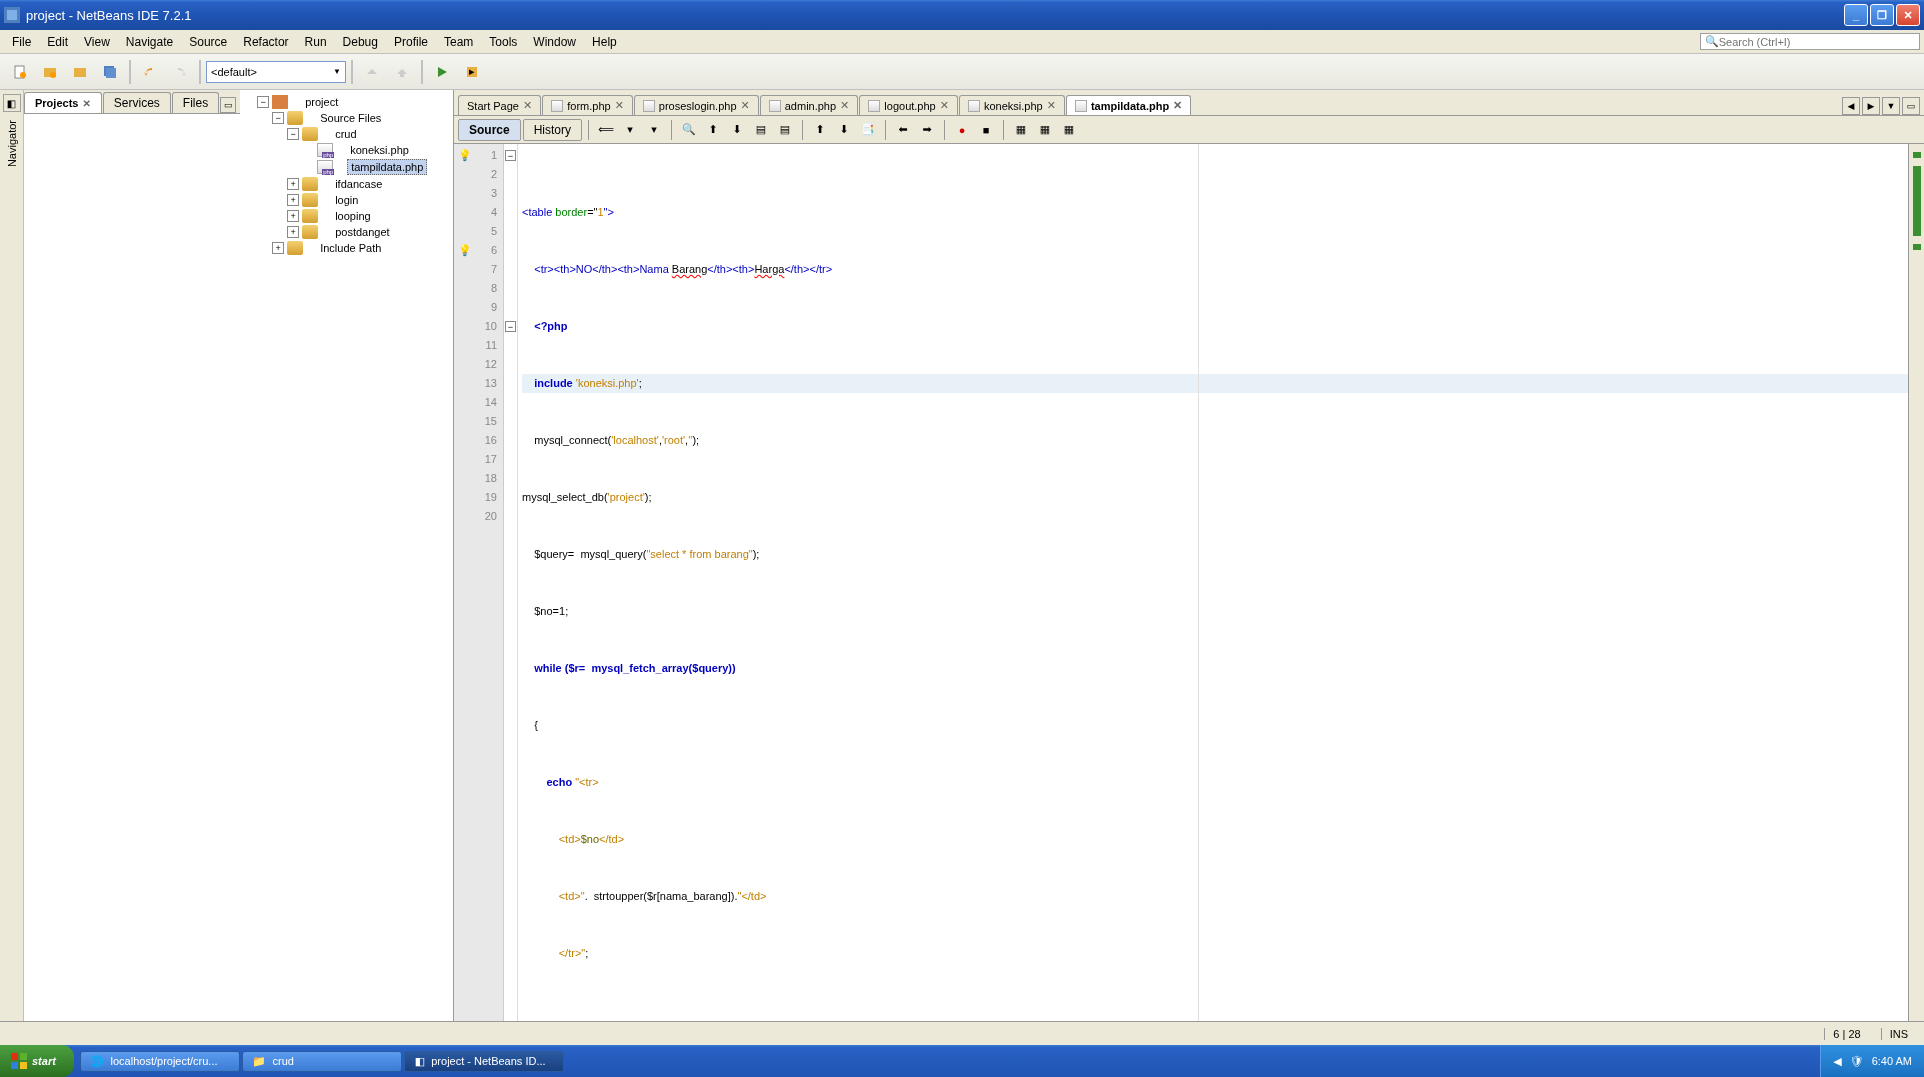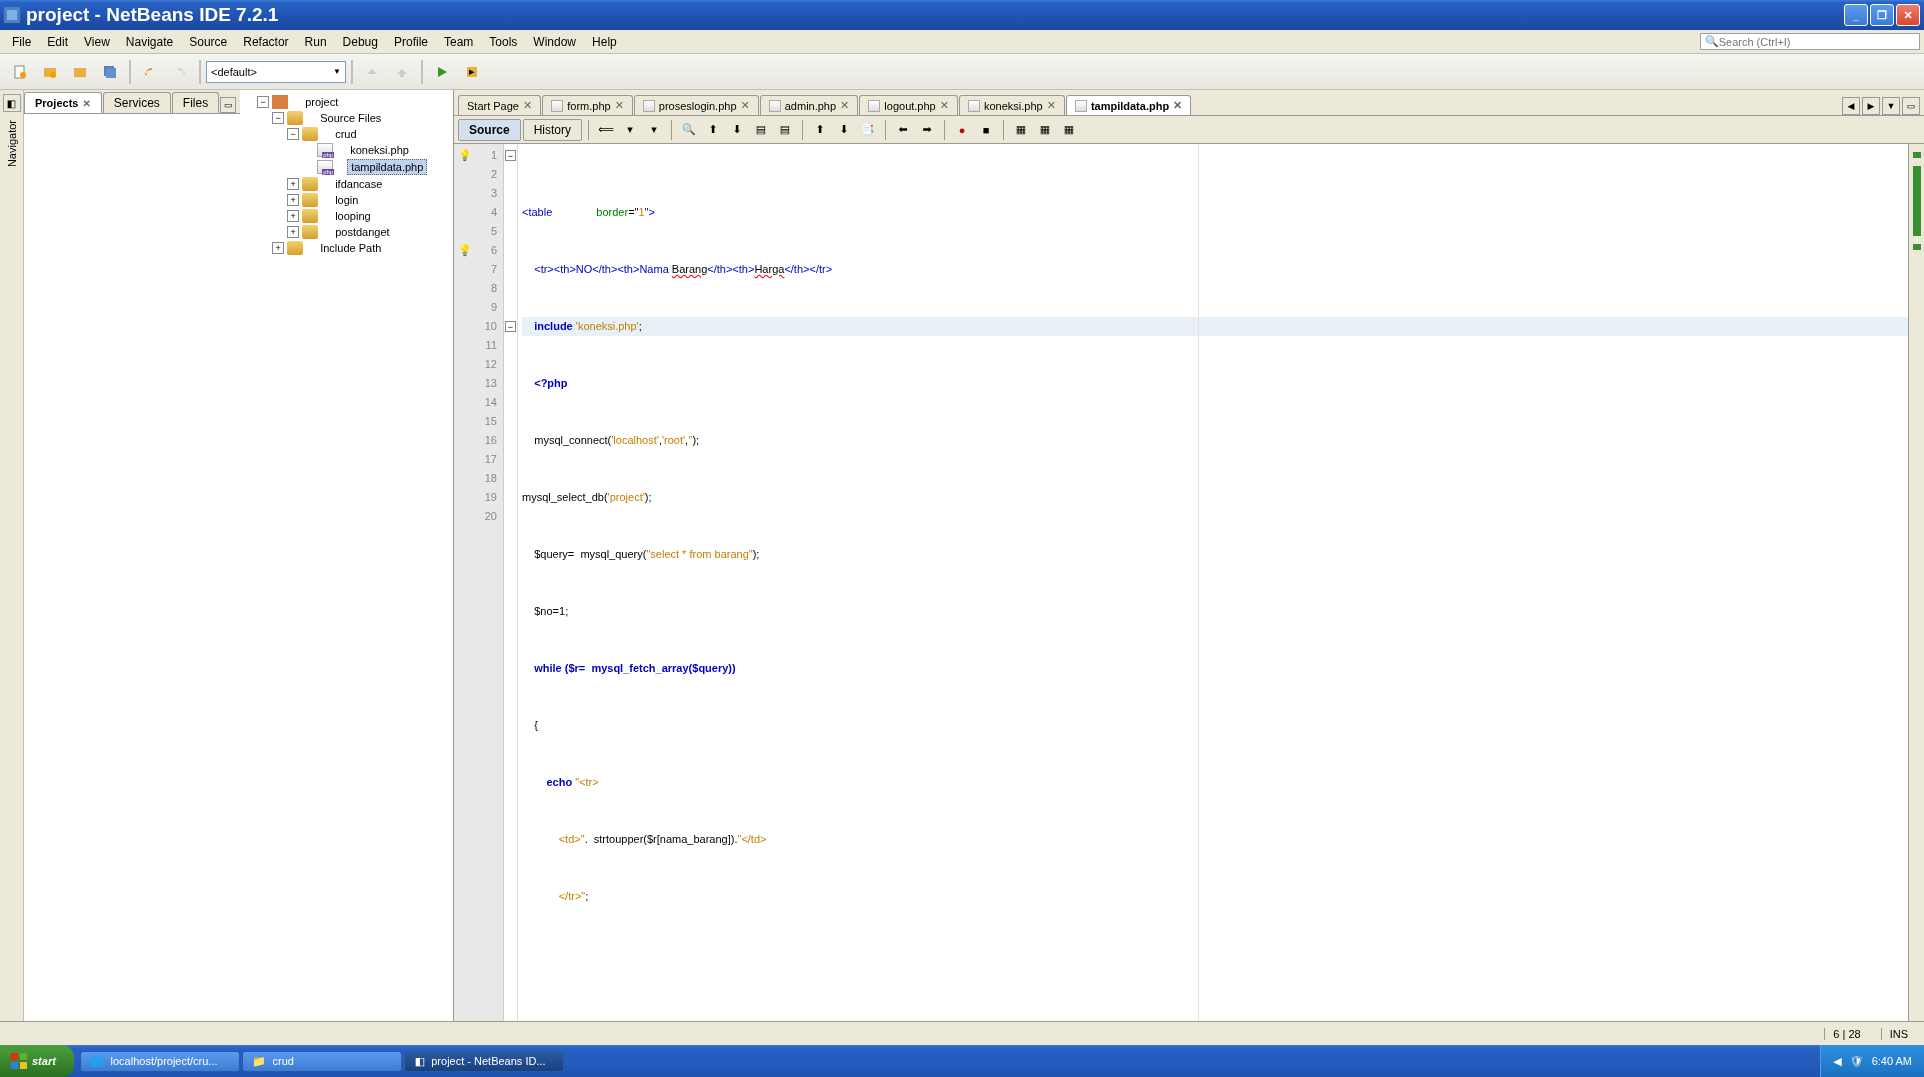--- a/index.html
+++ b/index.html
@@ -1,21 +1,21 @@
 <!DOCTYPE html>
 <html><head>
 <meta charset="utf-8">
 <style>
 * { margin: 0; padding: 0; box-sizing: border-box; font-family: Tahoma, sans-serif; font-size: 11px; }
 body { background: #ece9d8; overflow: hidden; width: 1924px; height: 1077px; }
 
 
 .titlebar { background: linear-gradient(to bottom, #3c7bd4 0%, #2862c4 8%, #2054b4 50%, #1a4aa0 100%); height: 30px; display: flex; align-items: center; padding: 0 4px; color: white; }
 .titlebar .app-icon { width: 16px; height: 16px; margin-right: 6px; }
-.titlebar .title-text { font-weight: bold; font-size: 19px; flex: 1; }
+.titlebar .title-text { font-weight: normal; font-size: 13px; flex: 1; }
 .win-btns { display: flex; gap: 2px; }
 .win-btn { width: 24px; height: 22px; border: 1px solid #fff; border-radius: 3px; display: flex; align-items: center; justify-content: center; font-weight: bold; color: white; cursor: pointer; }
 .win-btn.min, .win-btn.max { background: linear-gradient(to bottom, #5a9cef, #3c7bd4); }
 .win-btn.close { background: linear-gradient(to bottom, #f08070, #d64530); }
 
 
 .menubar { background: #ece9d8; height: 24px; display: flex; align-items: center; padding: 0 4px; border-bottom: 1px solid #c0c0c0; }
 .menubar .menu-item { padding: 2px 8px; cursor: pointer; font-size: 12px; }
 .menubar .search-box { margin-left: auto; display: flex; align-items: center; border: 1px solid #a0a0a0; background: white; padding: 1px 4px; width: 220px; }
 .menubar .search-box input { border: none; outline: none; flex: 1; color: #888; }
@@ -72,21 +72,21 @@
 .code-editor { flex: 1; display: flex; background: white; overflow: hidden; position: relative; font-family: 'Courier New', monospace; font-size: 14px; }
 .gutter { width: 50px; background: #e8e8e8; border-right: 1px solid #ccc; text-align: right; padding-right: 6px; color: #888; line-height: 19px; padding-top: 2px; position: relative; }
 .gutter .ln { height: 19px; }
 .gutter .hint { position: absolute; left: 4px; font-size: 11px; color: #e0a000; }
 .fold-col { width: 14px; background: white; border-right: 1px solid #ddd; padding-top: 2px; }
 .fold-col .fold-box { width: 11px; height: 11px; border: 1px solid #888; display: flex; align-items: center; justify-content: center; font-size: 9px; margin: 4px auto; cursor: pointer; }
 .code-lines { flex: 1; padding: 2px 0 0 4px; line-height: 19px; white-space: pre; position: relative; }
 .code-line { height: 19px; }
 .code-line.current { background: #e8f0f8; }
 .kw { color: #0000c0; font-weight: bold; }
-.attr { color: #008000; margin-left: 41px; }
+.attr { color: #008000; }
 .str { color: #c08000; }
 .tag { color: #0000c0; }
 .var { color: #666600; }
 .num { color: #000; }
 .underline-red { text-decoration: underline wavy red; }
 .right-margin { position: absolute; top: 0; bottom: 0; left: 680px; width: 1px; background: #e0e0e0; }
 .editor-scroll-right { width: 16px; background: #ece9d8; border-left: 1px solid #999; position: relative; }
 .scroll-marker { position: absolute; width: 8px; left: 4px; }
 
 
@@ -404,29 +404,30 @@
       </div>
       <div class="fold-col">
         <div class="fold-box">−</div>
         <div style="height:152px"></div>
         <div class="fold-box">−</div>
       </div>
       <div class="code-lines">
         <div class="right-margin"></div>
         <div class="code-line"><span class="tag">&lt;table </span><span class="attr">border</span><span>="</span><span class="str">1</span><span class="tag">"&gt;</span></div>
         <div class="code-line"><span class="tag">    &lt;tr&gt;&lt;th&gt;NO&lt;/th&gt;&lt;th&gt;Nama </span><span class="underline-red">Barang</span><span class="tag">&lt;/th&gt;&lt;th&gt;</span><span class="underline-red">Harga</span><span class="tag">&lt;/th&gt;&lt;/tr&gt;</span></div>
+        <div class="code-line"><span class="kw">    &lt;?php</span></div>
         <div class="code-line current"><span class="kw">    include </span><span class="str">'koneksi.php'</span><span>;</span></div>
-        <div class="code-line"><span class="kw">    &lt;?php</span></div>
         <div class="code-line"><span>    mysql_connect(</span><span class="str">'localhost'</span><span>,</span><span class="str">'root'</span><span>,</span><span class="str">''</span><span>);</span></div>
         <div class="code-line"><span>mysql_select_db(</span><span class="str">'project'</span><span>);</span></div>
         <div class="code-line"><span>    $query=  mysql_query(</span><span class="str">"select * from barang"</span><span>);</span></div>
         <div class="code-line"><span>    $no=</span><span class="num">1</span><span>;</span></div>
         <div class="code-line"><span class="kw">    while ($r=  mysql_fetch_array($query))</span></div>
         <div class="code-line"><span>    {</span></div>
         <div class="code-line"><span class="kw">        echo </span><span class="str">"&lt;tr&gt;</span></div>
+        <div class="code-line"><span>            </span><span class="str">&lt;td&gt;</span><span class="var">$no</span><span class="str">&lt;/td&gt;</span></div>
         <div class="code-line"><span>            </span><span class="str">&lt;td&gt;"</span><span>.  strtoupper($r[nama_barang]).</span><span class="str">"&lt;/td&gt;</span></div>
         <div class="code-line"><span>            </span><span class="str">&lt;/tr&gt;"</span><span>;</span></div>
         
         
         
         
         
       </div>
       <div class="editor-scroll-right">
         <div class="scroll-marker" style="top:8px;height:6px;background:#3a9030"></div>

